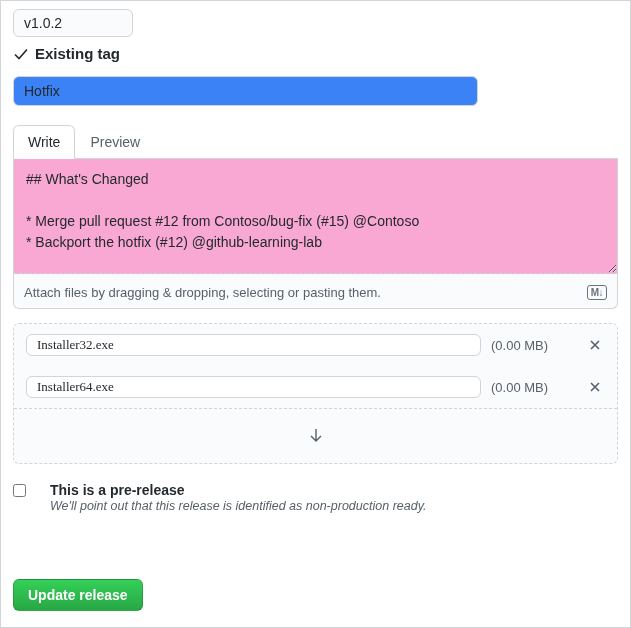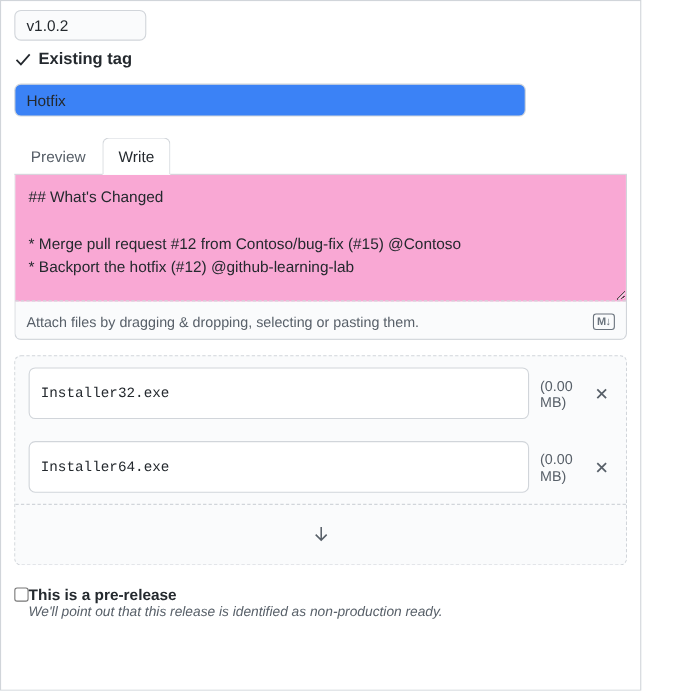--- a/index.html
+++ b/index.html
@@ -3,21 +3,21 @@
 <meta charset="utf-8">
 <style>
   * { box-sizing: border-box; margin: 0; padding: 0; }
   body {
     font-family: -apple-system, BlinkMacSystemFont, "Segoe UI", Helvetica, Arial, sans-serif;
     font-size: 14px;
     color: #24292e;
     background: #fff;
   }
   .container {
-    width: 583px;
+    width: 631px;
     height: 628px;
     border: 1px solid #d1d5da;
     padding: 8px 12px 12px 12px;
     position: relative;
   }
   .tag-field {
     display: inline-flex;
     align-items: center;
     border: 1px solid #d1d5da;
     border-radius: 6px;
@@ -117,22 +117,22 @@
     display: flex;
     align-items: center;
     padding: 10px 12px;
     gap: 10px;
   }
   .binary-input {
     flex: 0 0 455px;
     border: 1px solid #d1d5da;
     border-radius: 6px;
     background: #fff;
-    padding: 15px 10px;
-    font-family: Liberation Mono, monospace;
+    padding: 2px 10px;
+    font-family: Liberation Serif, serif;
     font-size: 13px;
     color: #24292e;
   }
   .size-text {
     flex: 1;
     font-size: 13px;
     color: #586069;
   }
   .remove-btn {
     cursor: pointer;
@@ -152,21 +152,21 @@
     display: flex;
     align-items: center;
     justify-content: center;
     gap: 8px;
     cursor: pointer;
   }
   .prerelease-row {
     margin-top: 18px;
     display: flex;
     align-items: flex-start;
-    gap: 0;
+    gap: 24px;
   }
   .prerelease-row input[type=checkbox] {
     margin-top: 2px;
     cursor: pointer;
   }
   .prerelease-label {
     font-weight: 600;
     font-size: 14px;
     cursor: pointer;
   }
@@ -206,22 +206,22 @@
       <svg width="16" height="16" viewBox="0 0 16 16">
           <path fill="none" stroke="#24292e" stroke-width="1.6" d="M2 8.5 L6 12.5 L14 3.5"></path>
         </svg>
     </span>
     <span>Existing tag</span>
   </div>
 
   <input class="title-input" type="text" value="Hotfix" style="">
 
   <div class="tabs-row">
+    <div class="tab active">Write</div>
     <div class="tab">Preview</div>
-    <div class="tab active">Write</div>
   </div>
 
   <div class="desc-wrap">
     <textarea class="desc-area" style="">## What's Changed
 
 * Merge pull request #12 from Contoso/bug-fix (#15) @Contoso
 * Backport the hotfix (#12) @github-learning-lab</textarea>
     <div class="attach-row">
       <span>Attach files by dragging &amp; dropping, selecting or pasting them.</span>
       <span class="md-badge">M↓</span>

